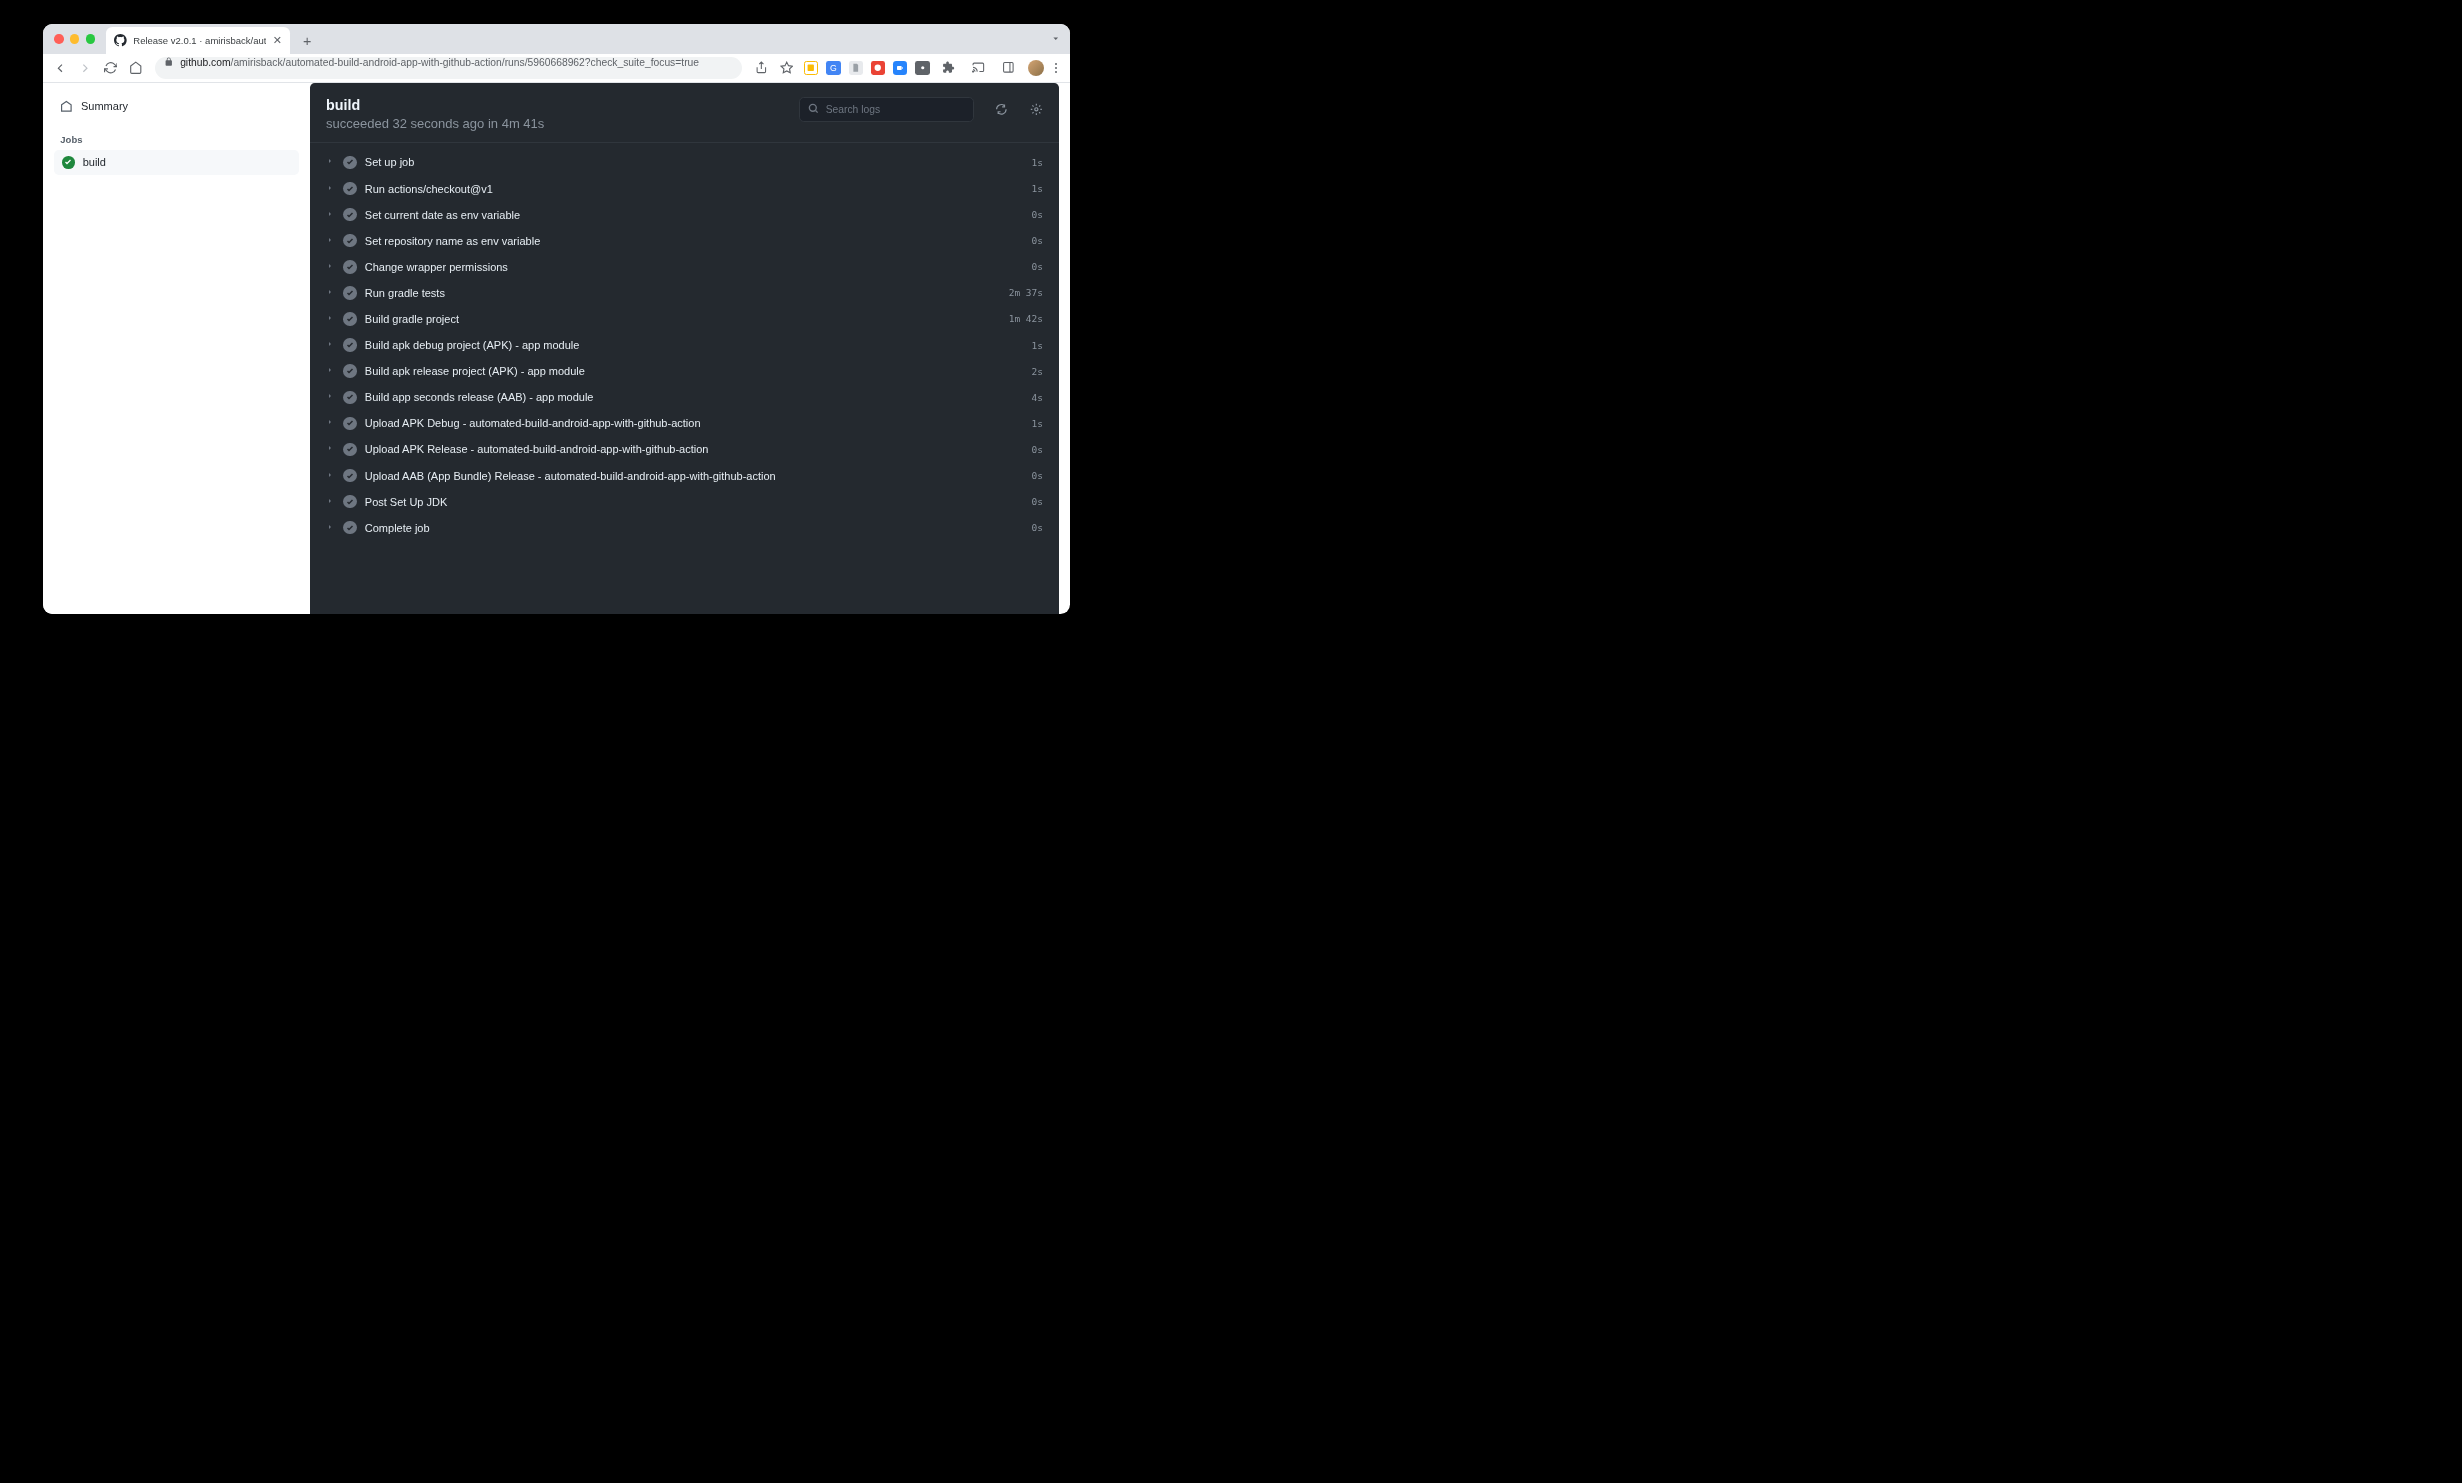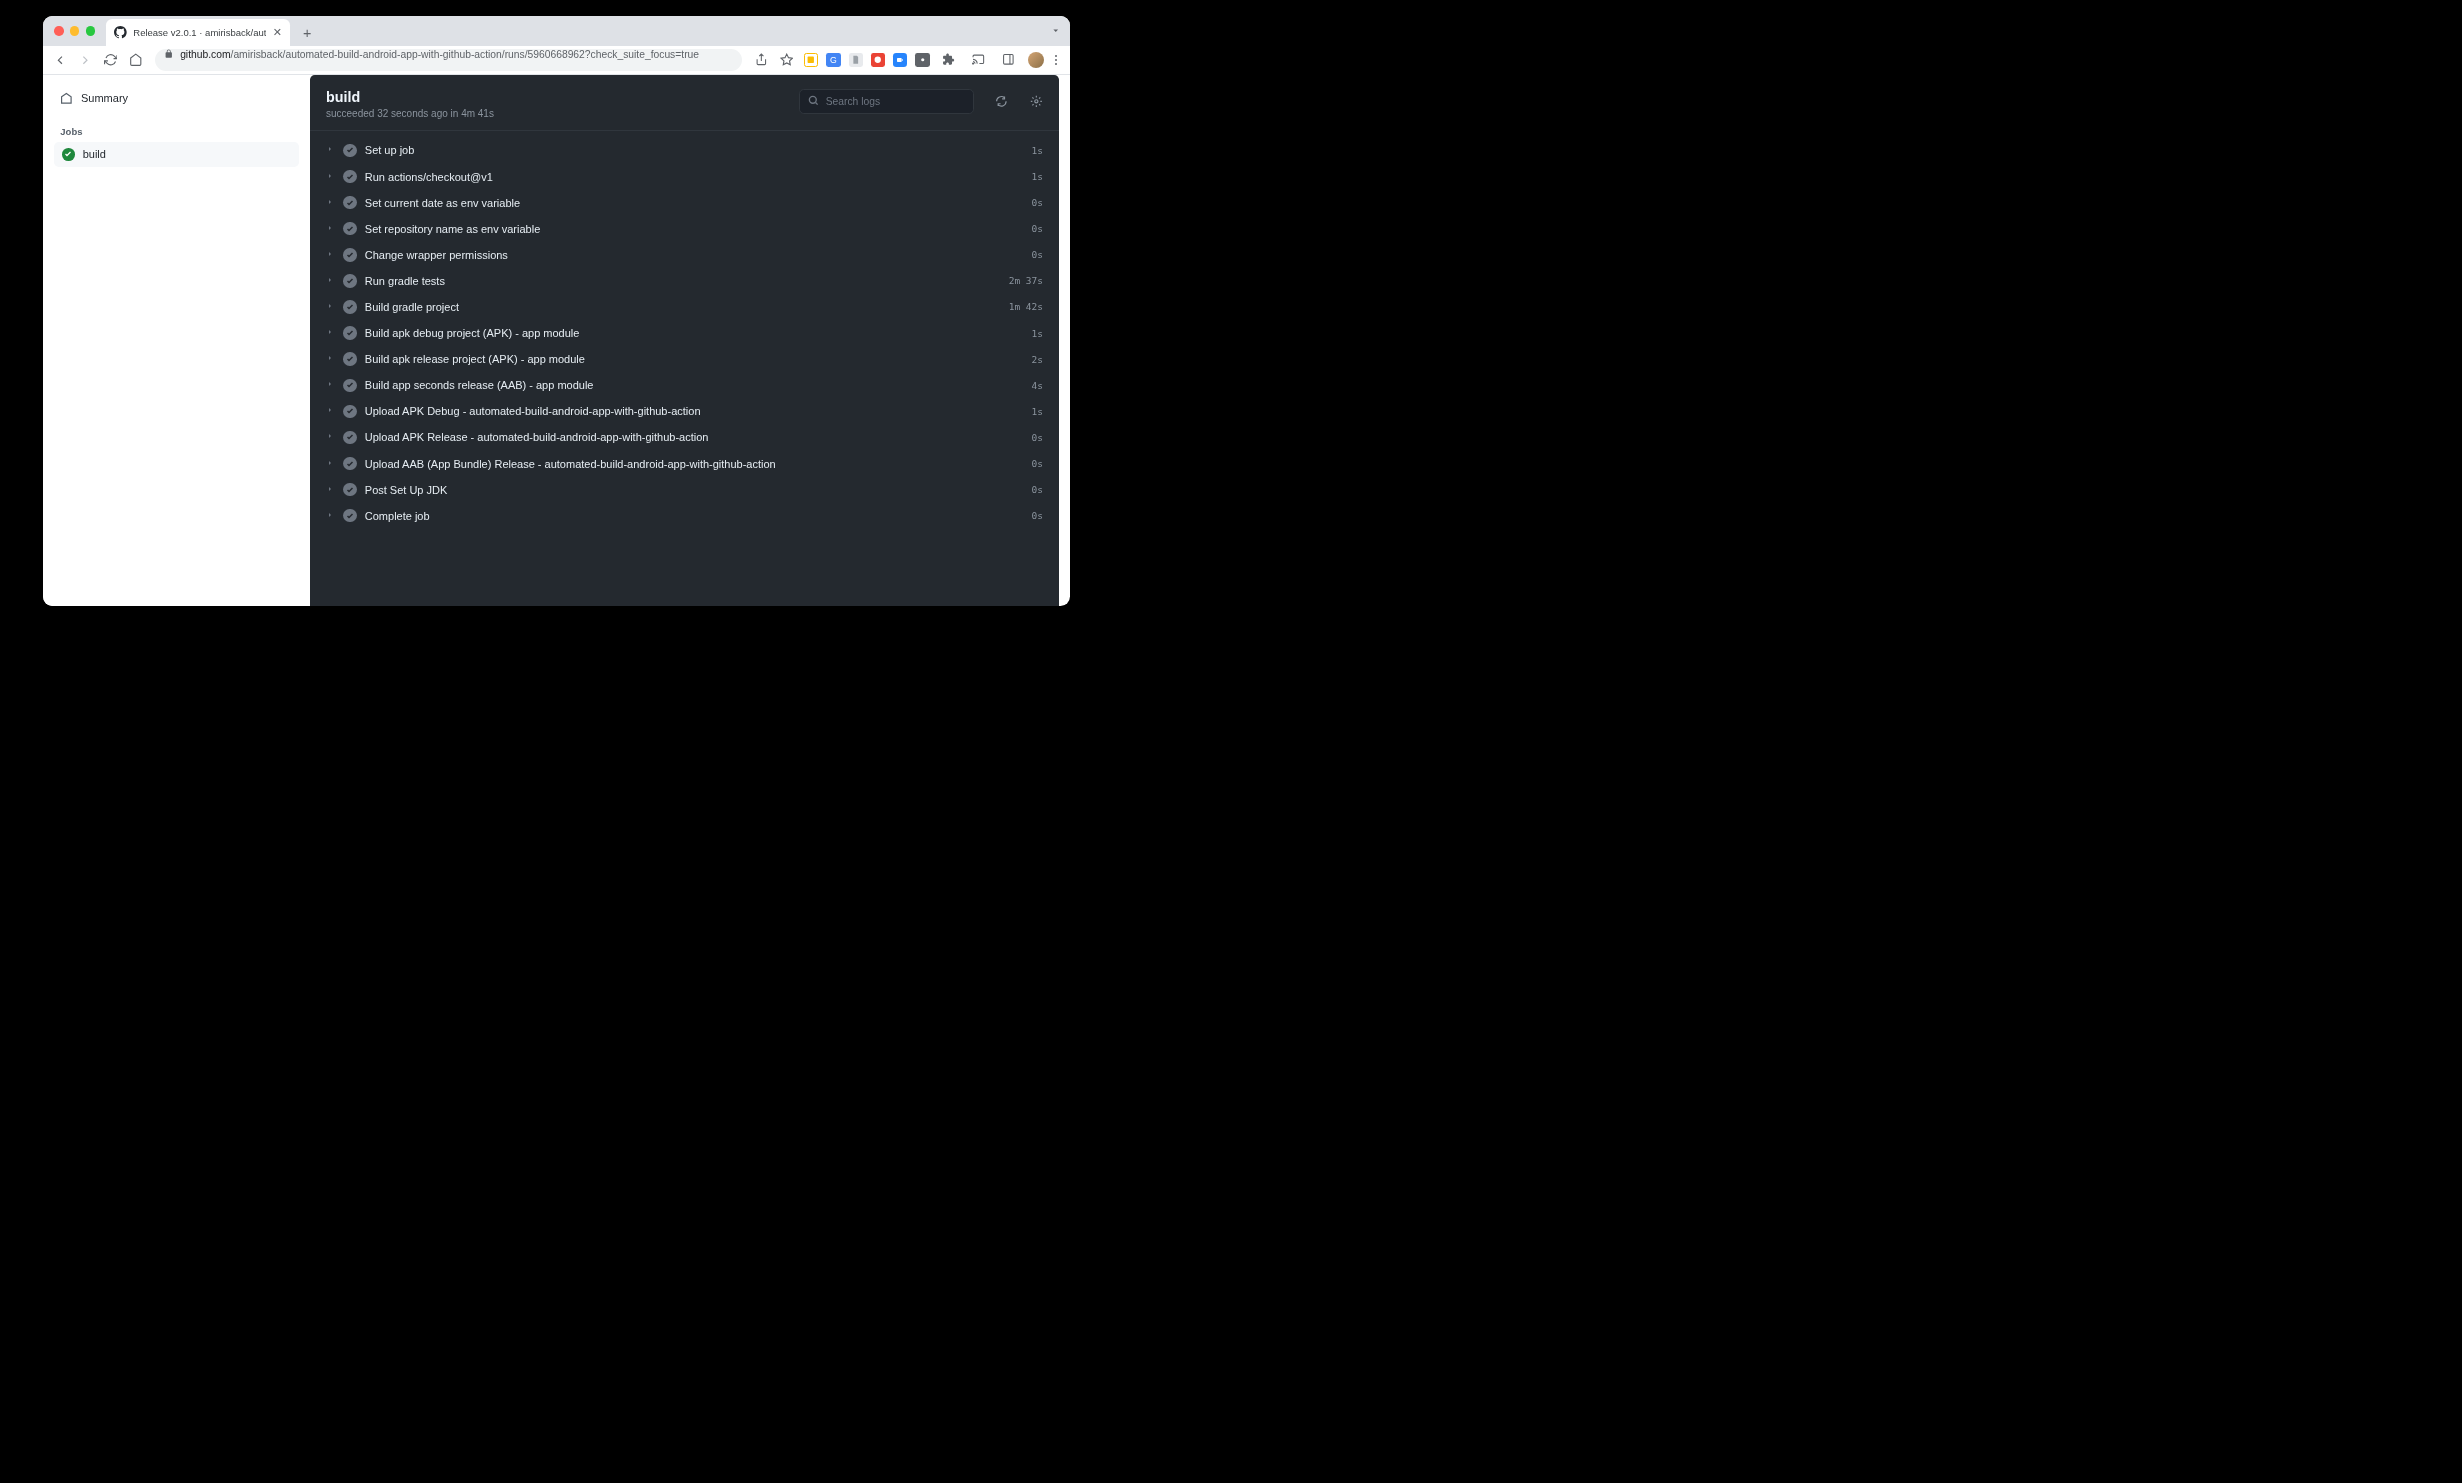--- a/index.html
+++ b/index.html
@@ -6,21 +6,21 @@
     body {
       font-family: -apple-system, BlinkMacSystemFont, "Segoe UI", Helvetica, Arial, sans-serif;
       background: #000;
       width: 1111px;
       height: 690px;
       overflow: hidden;
     }
     .browser-window {
       position: absolute;
       left: 43px;
-      top: 16px;
+      top: 24px;
       width: 1027px;
       height: 590px;
       background: #fff;
       border-radius: 9.5px;
       box-shadow: 0 16px 48px rgba(0,0,0,0.5);
       overflow: hidden;
       display: flex;
       flex-direction: column;
     }
     
@@ -146,21 +146,21 @@
     }
     .job-header {
       padding: 14.3px 16px 11px;
       border-bottom: 0.8px solid #30363d;
       display:flex;
       align-items: flex-start;
       justify-content: space-between;
     }
     .job-header-left { display:flex; flex-direction:column; gap:3.2px;}
     .job-title { font-size:14.3px; font-weight:600; color:#f0f6fc; }
-    .job-subtitle { font-size:10px; color:#8b949e; }
+    .job-subtitle { font-size:13px; color:#8b949e; }
     .job-header-right { display:flex; align-items:center; gap:20px; }
     .search-logs {
       background:#1c2129; border:0.8px solid #30363d; border-radius:4.8px;
       height:25.4px; width:175px; display:flex; align-items:center; padding:0 8px; gap:6.3px;
     }
     .search-logs input {
       flex:1; background:transparent; border:none; outline:none; color:#c9d1d9; font-size:10.3px;
     }
     .search-logs input::placeholder { color:#6e7681; }
     .hdr-icon { color:#8b949e; cursor:pointer; width:14.3px; height:14.3px; display:flex;align-items:center;justify-content:center;}

